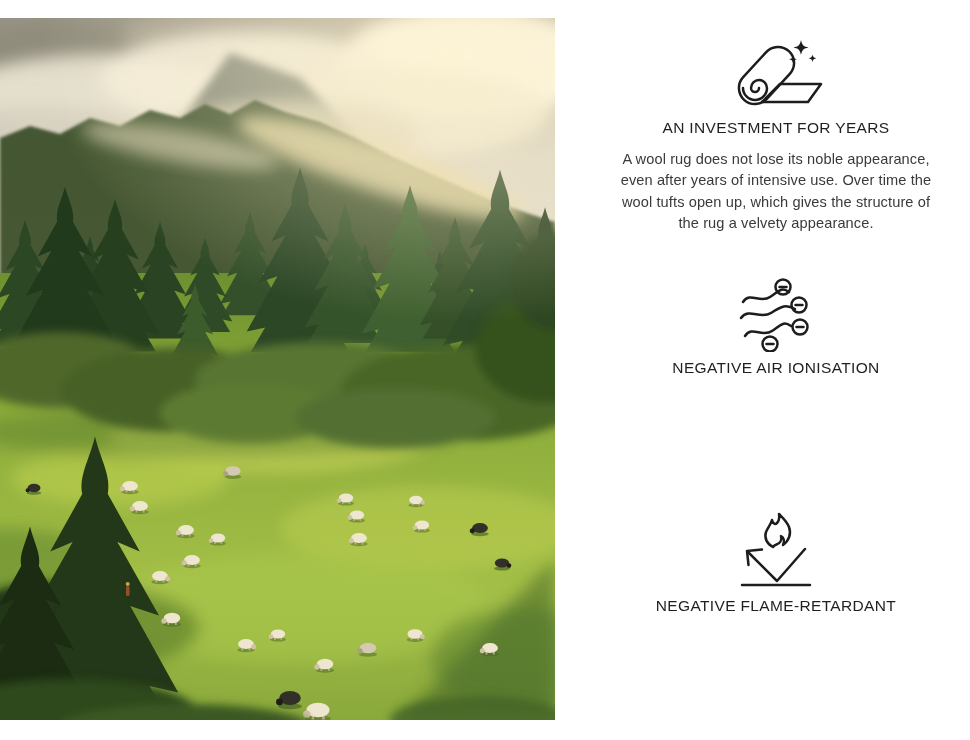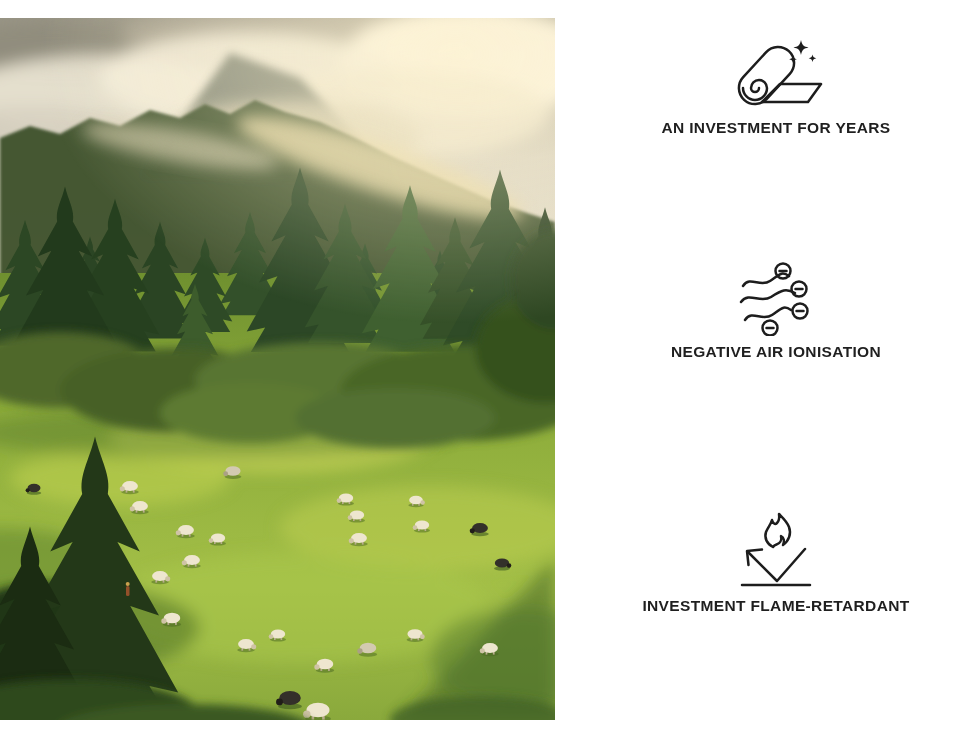--- a/index.html
+++ b/index.html
@@ -8,26 +8,26 @@
     font-family:"Liberation Sans", sans-serif;
     position:relative;overflow:hidden;
   }
   .photo{
     position:absolute;left:0;top:18px;width:555px;height:702px;overflow:hidden;
   }
   .photo svg{display:block;}
   .feature{
     position:absolute;left:596px;width:360px;text-align:center;
   }
-  .f1{top:36px}.f2{top:260px}.f3{top:514px}
+  .f1{top:36px}.f2{top:276px}.f3{top:514px}
   .icon-wrap{
     height:76px;display:flex;align-items:flex-end;justify-content:center;margin-bottom:7px;
   }
   .feature h2{
-    font-size:15.5px;font-weight:bold;color:#1f1f1f;letter-spacing:.35px;
+    font-size:15.5px;font-weight:normal;color:#1f1f1f;letter-spacing:.35px;
     margin:0 0 12px 0;
   }
   .feature p{
     font-size:14.6px;line-height:21.3px;color:#3a3a3a;margin:0;
     white-space:pre-line;letter-spacing:.1px;
   }
   .ic{stroke:#1d1d1d;stroke-width:2.5;fill:none;stroke-linecap:round;stroke-linejoin:round;}
 </style>
 </head>
 <body>
@@ -191,20 +191,24 @@
     <svg width="96" height="74" viewBox="0 0 96 74">
       <path d="M34,64 L80,64 L93,46 L52,46 Z" class="ic" fill="#ffffff"></path>
       <path d="M38.2,14.1 A16,16 0 0 1 61.8,35.9 L38.8,60.9 A16,16 0 1 1 15.2,39.1 Z" class="ic" fill="#ffffff"></path>
       <path d="M31,50 a4,4 0 1 1 -8,0 a8,8 0 1 1 16,0 a12,12 0 1 1 -24,0" class="ic" stroke-width="2.2"></path>
       <path d="M73,2 C74,7.5 76,8.5 80.5,9.5 C76,10.5 74,11.5 73,17 C72,11.5 70,10.5 65.5,9.5 C70,8.5 72,7.5 73,2 Z" fill="#1d1d1d"></path>
       <path d="M65,17.5 C65.6,20.2 66.6,20.7 68.8,21.2 C66.6,21.7 65.6,22.2 65,24.9 C64.4,22.2 63.4,21.7 61.2,21.2 C63.4,20.7 64.4,20.2 65,17.5 Z" fill="#1d1d1d"></path>
       <path d="M84.5,16.5 C85.1,19.2 86.1,19.7 88.3,20.2 C86.1,20.7 85.1,21.2 84.5,23.9 C83.9,21.2 82.9,20.7 80.7,20.2 C82.9,19.7 83.9,19.2 84.5,16.5 Z" fill="#1d1d1d"></path>
     </svg>
   </div>
   <h2>AN INVESTMENT FOR YEARS</h2>
+  <p>A wool rug does not lose its noble appearance,
+even after years of intensive use. Over time the
+wool tufts open up, which gives the structure of
+the rug a velvety appearance.</p>
 </section>
 
 <section class="feature f2">
   <div class="icon-wrap">
     <svg width="84" height="74" viewBox="0 0 84 74">
       <path d="M9,24 C16,13 26,26 36,19 S48,9 55,14" class="ic"></path>
       <path d="M7,40 C15,29 26,42 37,35 S52,26 61,31" class="ic"></path>
       <path d="M11,58 C18,47 28,60 38,53 S50,43 57,48" class="ic"></path>
       <g class="ic" fill="#ffffff">
         <circle cx="49" cy="9" r="7.5"></circle>
@@ -223,14 +227,14 @@
 
 <section class="feature f3">
   <div class="icon-wrap">
     <svg width="84" height="78" viewBox="0 0 84 78">
       <path d="M39,35 C33,32 30,26 32,20 C33.5,16 36.5,13 38,8 C39,11.5 41,13 43,11 C45,9 45.5,5.5 45,2 C49,6 53,9.5 55,15 C57.5,21.5 55,29 49,33 C50.8,29.5 50,25.5 47,24 C48,28 46,31.5 42.5,32.5 C40.8,33 39.6,34 39,35 Z" class="ic"></path>
       <path d="M71,37 L43,69 L14,40" class="ic"></path>
       <path d="M14.5,53 L13,39 L28,37.5" class="ic"></path>
       <line x1="8" y1="73" x2="76" y2="73" class="ic"></line>
     </svg>
   </div>
-  <h2>INVESTMENT FLAME-RETARDANT</h2>
+  <h2>NEGATIVE FLAME-RETARDANT</h2>
 </section>
 
 </body></html>

